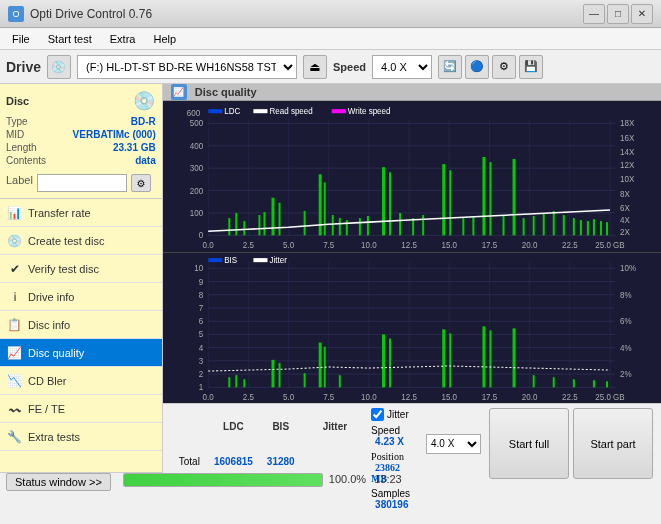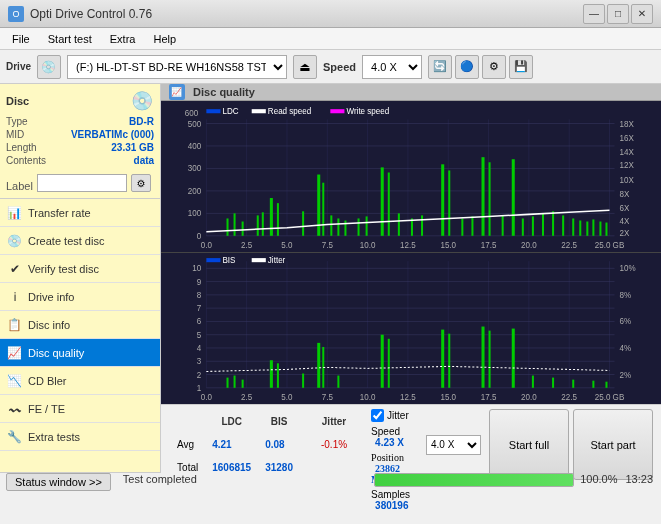--- a/index.html
+++ b/index.html
@@ -36,21 +36,21 @@
     
     .drivebar {
       background: #f0f0f0;
       height: 34px;
       display: flex;
       align-items: center;
       padding: 0 6px;
       border-bottom: 1px solid #ccc;
       gap: 6px;
     }
-    .drive-label { font-size: 10px; font-weight: bold; color: #333; }
+    .drive-label { font-size: 14px; font-weight: bold; color: #333; }
     .drive-select {
       height: 24px;
       border: 1px solid #aaa;
       background: white;
       font-size: 11px;
       padding: 0 4px;
       width: 220px;
     }
     .drive-btn { width: 24px; height: 24px; background: #e0e0e0; border: 1px solid #aaa; border-radius: 2px; cursor: pointer; display: flex; align-items: center; justify-content: center; font-size: 12px; }
     .speed-label { font-size: 11px; font-weight: bold; color: #333; }
@@ -74,21 +74,21 @@
     
     .disc-panel {
       padding: 6px;
       border-bottom: 1px solid #ccc;
     }
     .disc-header { display: flex; align-items: center; justify-content: space-between; margin-bottom: 4px; }
     .disc-title { font-size: 11px; font-weight: bold; color: #333; }
     .disc-row { display: flex; justify-content: space-between; margin-bottom: 2px; font-size: 10px; }
     .disc-key { color: #555; }
     .disc-val { color: #0055cc; font-weight: bold; }
-    .label-row { display: flex; align-items: flex-end; gap: 4px; margin-top: 8px; }
+    .label-row { display: flex; align-items: flex-start; gap: 4px; margin-top: 8px; }
     .label-input { height: 18px; border: 1px solid #aaa; width: 90px; font-size: 10px; padding: 0 2px; }
     .label-btn { width: 20px; height: 18px; background: #e0e0e0; border: 1px solid #aaa; border-radius: 2px; cursor: pointer; font-size: 10px; display: flex; align-items: center; justify-content: center; }
 
     
     .nav-items { flex: 1; }
     .nav-item {
       display: flex;
       align-items: center;
       height: 28px;
       padding: 0 8px;
@@ -507,27 +507,20 @@
       <table class="stats-table">
         <tbody>
             <tr>
           <td></td>
           <td class="stats-header">LDC</td>
           <td class="stats-header">BIS</td>
           <td></td>
           <td class="stats-header">Jitter</td>
         </tr>
         <tr>
-          <td>Avg</td>
-          <td class="stats-blue">4.21</td>
-          <td class="stats-blue">0.08</td>
-          <td></td>
-          <td class="stats-neg">-0.1%</td>
-        </tr>
-        <tr>
           <td>Total</td>
           <td class="stats-blue">1606815</td>
           <td class="stats-blue">31280</td>
         </tr>
       </tbody>
         </table>
 
       <div style="display:flex; flex-direction:column; gap:4px; margin-left:8px;">
         <div class="jitter-check">
           <input type="checkbox" checked="" style="">
@@ -556,19 +549,18 @@
       <div class="start-buttons">
         <button class="start-btn">Start full</button>
         <button class="start-btn">Start part</button>
       </div>
     </div>
   </div>
 </div>
 
 <div class="statusbar">
   <button class="status-window-btn">Status window &gt;&gt;</button>
-  <span class="status-text">Test completed</span>
   <div class="progress-bar">
     <div class="progress-fill" style="width:100%;"></div>
   </div>
   <span class="progress-pct">100.0%</span>
   <span class="status-time" style="margin-left:8px;">13:23</span>
 </div>
 
 </body></html>

